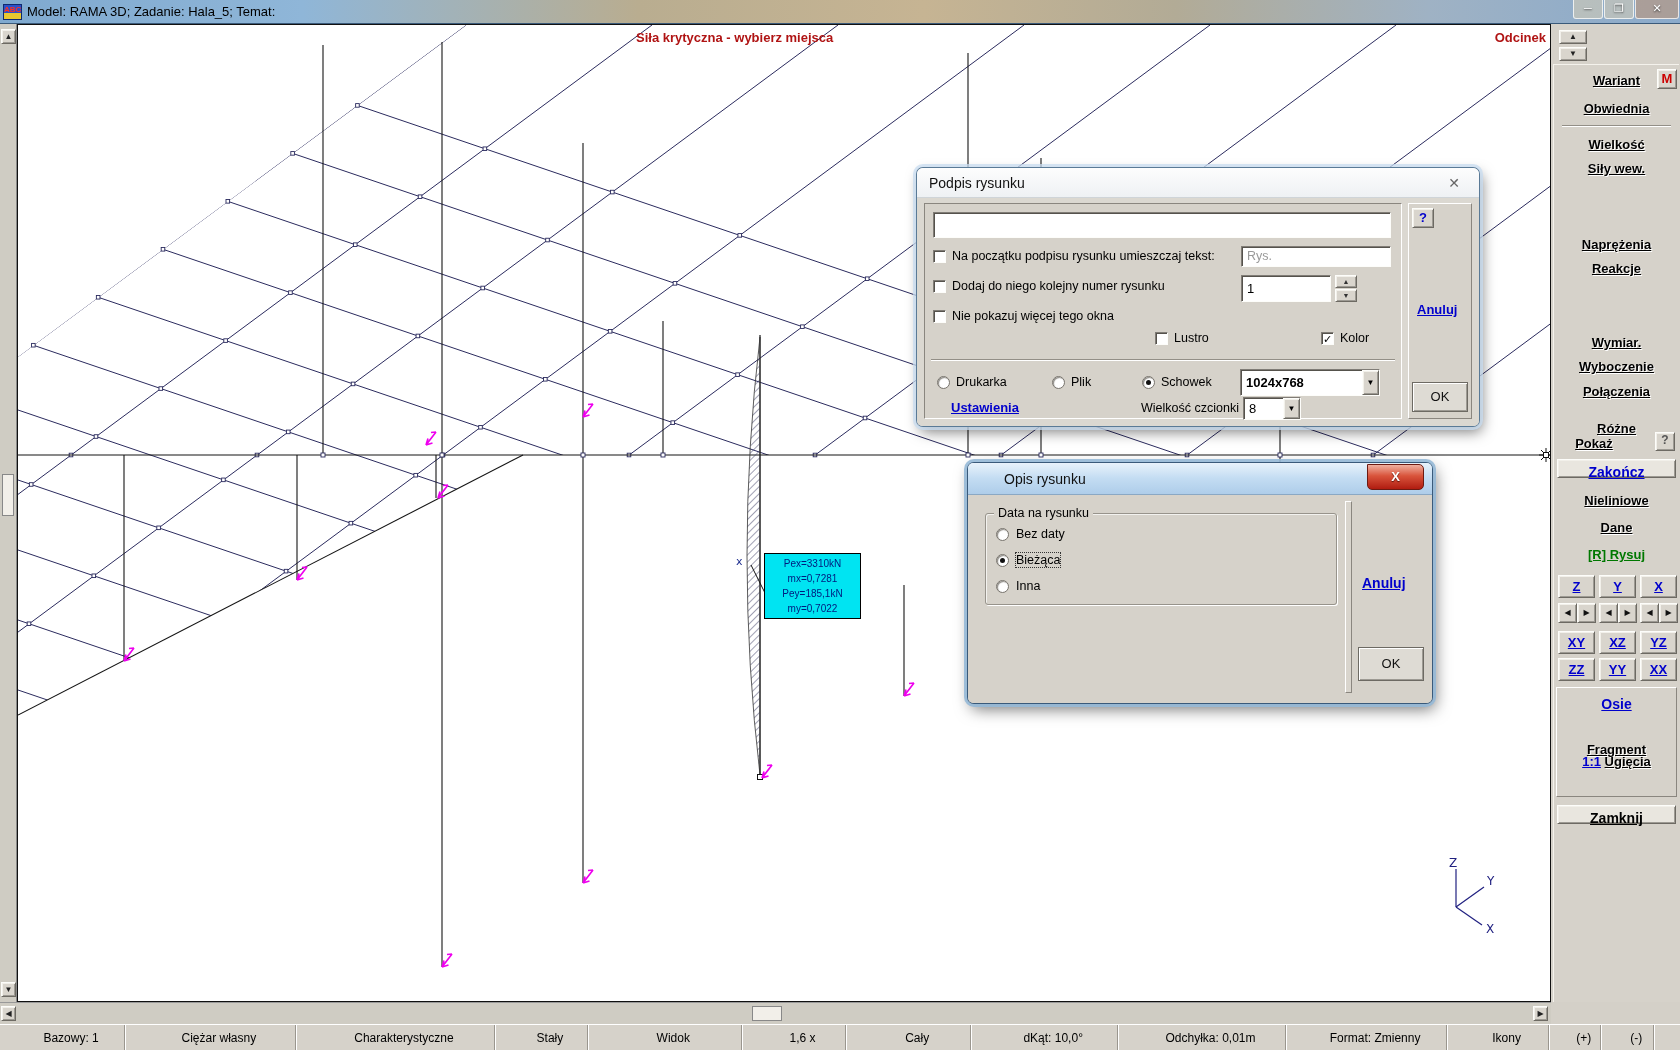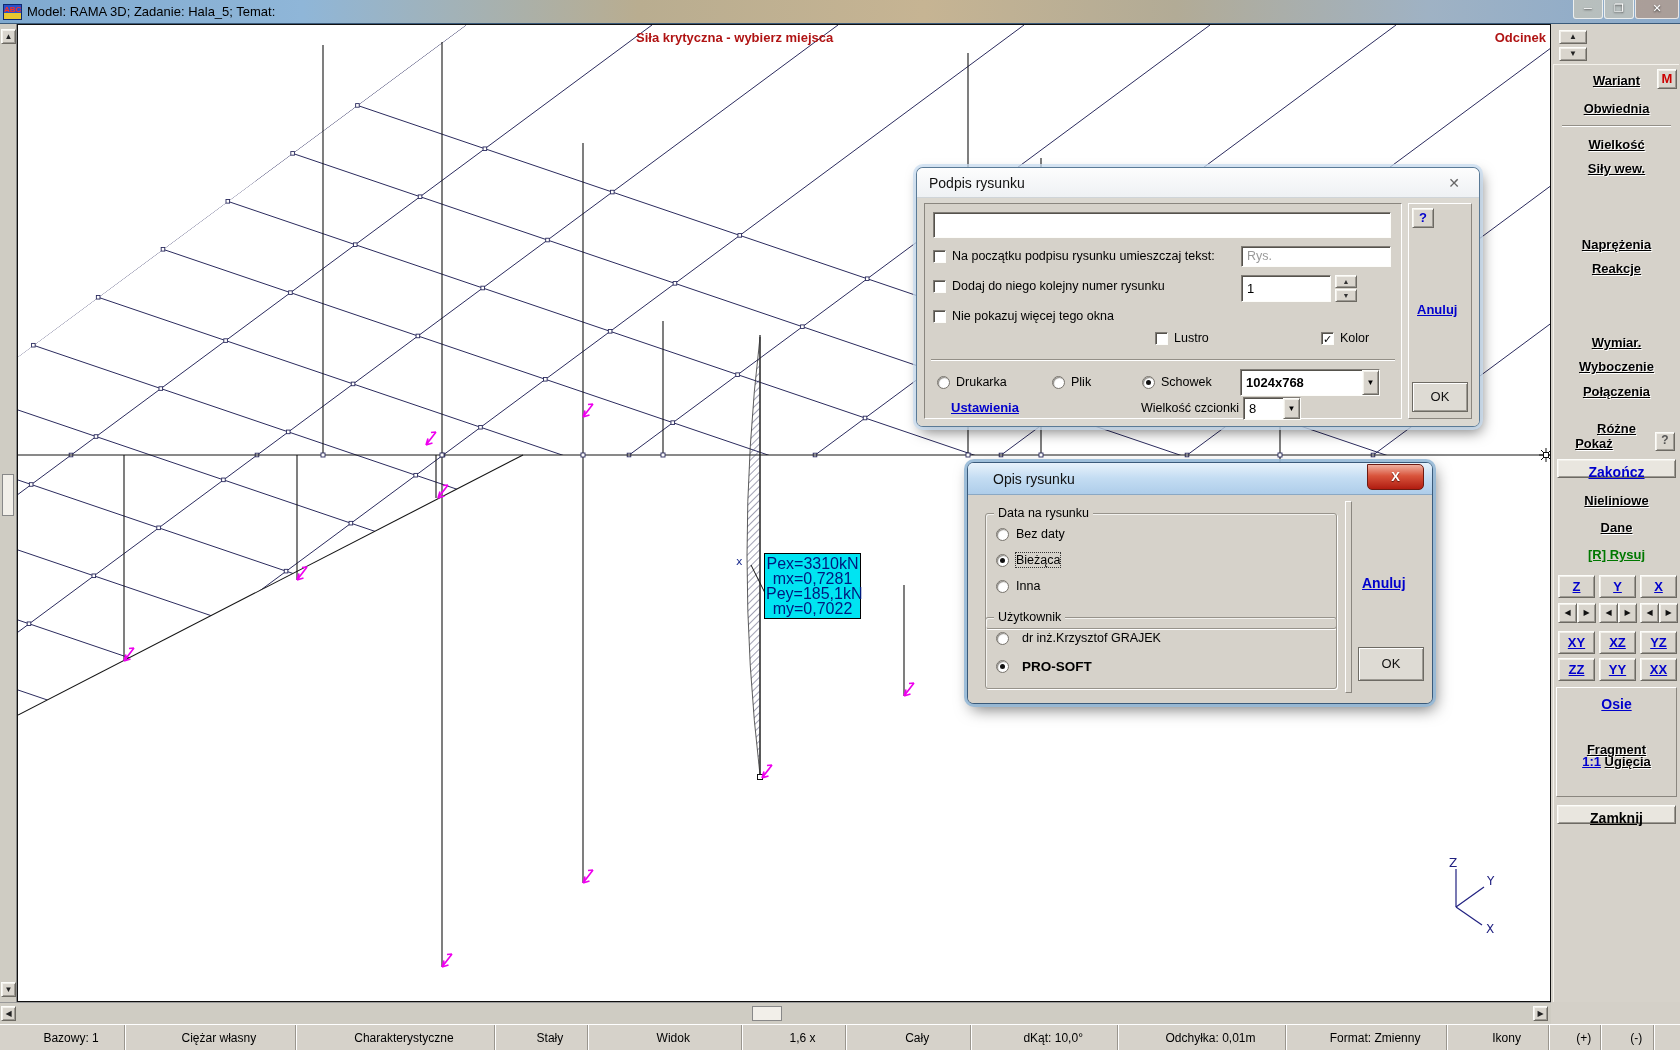--- a/index.html
+++ b/index.html
@@ -29,21 +29,21 @@
   .btn3d{background:#d9d5cd;border:1px solid;border-color:#fdfdfa #6d6a63 #6d6a63 #fdfdfa;
     box-shadow:inset 1px 1px 0 #f2f0ea,inset -1px -1px 0 #9d9a93;}
   .sunken{background:#fff;border:1px solid;border-color:#807c76 #fdfdfa #fdfdfa #807c76;
     box-shadow:inset 1px 1px 0 #55524c;}
   .arrowglyph{font-size:8px;color:#222;line-height:1;}
   .scrl-btn{position:absolute;width:15px;height:15px;display:flex;align-items:center;justify-content:center;}
   .thumb{position:absolute;background:#f2efe9;border:1px solid #888;}
   
   .red-note{position:absolute;color:#b01414;font-weight:bold;font-size:13px;white-space:nowrap;}
   .tooltip{position:absolute;left:746px;top:528px;width:97px;background:#00e4f2;border:1px solid #000;
-    color:#001a7e;font-size:16px;line-height:15px;text-align:center;padding:2px 1px;}
+    color:#001a7e;font-size:10px;line-height:15px;text-align:center;padding:2px 1px;}
   
   .side-inner{position:absolute;left:2px;top:40px;right:1px;bottom:0;background:#d6d2ca;border-left:1px solid #f4f2ec;border-top:1px solid #f4f2ec;}
   .s-item{position:absolute;width:100%;text-align:center;font-size:13px;font-weight:bold;}
   .s-dis{color:#000000;text-shadow:1px 1px 0 #fff;text-decoration:underline;}
   .s-blue{color:#0000cc;text-decoration:underline;}
   .s-green{color:#007800;text-decoration:underline;}
   .s-div{position:absolute;left:8px;right:8px;height:2px;border-top:1px solid #938f87;border-bottom:1px solid #fff;}
   .s-btnw{position:absolute;left:3px;right:3px;height:19px;text-align:center;font-size:14px;font-weight:bold;line-height:24px;}
   .axbtn{position:absolute;width:37px;height:23px;text-align:center;font-size:13px;font-weight:bold;line-height:21px;color:#0000cc;}
   .axbtn span{text-decoration:underline;}
@@ -66,21 +66,21 @@
   .radio.sel::after{content:"";position:absolute;left:3px;top:3px;width:5px;height:5px;border-radius:50%;background:#111;}
   .lbl{position:absolute;font-size:12.5px;color:#000;white-space:nowrap;}
   .combo{position:absolute;background:#fff;border:1px solid;border-color:#807c76 #fdfdfa #fdfdfa #807c76;
     box-shadow:inset 1px 1px 0 #55524c;display:flex;align-items:center;}
   .combo .val{flex:1;padding-left:5px;font-size:13px;font-weight:bold;}
   .combo .drop{width:17px;align-self:stretch;display:flex;align-items:center;justify-content:center;font-size:8px;}
   .blue-link{color:#0000cc;font-weight:bold;text-decoration:underline;font-size:13px;}
   .dlg-opis{left:968px;top:463px;width:464px;height:240px;background:#d6d2ca;z-index:40;border-radius:6px;
     box-shadow:0 0 0 1px #3a5a7a,0 0 0 4px rgba(150,185,215,.9),3px 6px 16px rgba(0,0,0,.55);}
   .dlg-opis .tbar{height:32px;border-radius:5px 5px 0 0;background:linear-gradient(180deg,#e8f2fb,#c3dcf2 50%,#aecdea);
-    display:flex;align-items:center;font-size:14px;color:#111;padding-left:25px;border-bottom:1px solid #8aa8c4;}
+    display:flex;align-items:center;font-size:14px;color:#111;padding-left:36px;border-bottom:1px solid #8aa8c4;}
   .opis-close{position:absolute;right:8px;top:1px;width:57px;height:26px;border-radius:0 5px 5px 5px;
     background:linear-gradient(180deg,#f0b0a0,#d9543c 45%,#b01c10);border:1px solid #6d1a12;
     color:#fff;font-weight:bold;font-size:13px;text-align:center;line-height:24px;text-shadow:0 1px 1px #58120a;}
   .groupbox{position:absolute;border:1px solid #97938b;border-radius:3px;box-shadow:1px 1px 0 #fff, inset 1px 1px 0 rgba(255,255,255,.7);}
   .groupbox .cap{position:absolute;left:8px;top:-8px;background:#d6d2ca;padding:0 4px;font-size:12.5px;}
   .focus-dotted{outline:1px dotted #333;}
   .ok-btn{background:#dedbd4;border:1px solid #6d6a63;box-shadow:inset 1px 1px 0 #fff,inset -1px -1px 0 #9d9a93;
     font-size:13px;text-align:center;color:#111;}
 </style>
 </head>
@@ -382,33 +382,26 @@
     </div>
   </div>
 </div>
 
 <div class="dlg-opis dlg">
   <div class="tbar">
     <span>Opis rysunku</span>
   </div>
   <div class="opis-close">X</div>
   <div style="position:absolute;left:0;top:32px;right:0;bottom:0;background:#d6d2ca;border-radius:0 0 5px 5px;">
-    <div class="groupbox" style="left:17px;top:18px;width:352px;height:116px;">
+    <div class="groupbox" style="left:17px;top:18px;width:352px;height:92px;">
       <span class="cap">Data na rysunku</span>
       <div class="radio" style="left:10px;top:14px;"></div>
       <div class="lbl" style="left:30px;top:13px;">Bez daty</div>
       <div class="radio sel" style="left:10px;top:40px;"></div>
       <div class="lbl focus-dotted" style="left:30px;top:39px;">Bieżąca</div>
       <div class="radio" style="left:10px;top:66px;"></div>
       <div class="lbl" style="left:30px;top:65px;">Inna</div>
     </div>
-    <div class="groupbox" style="left:17px;top:122px;width:352px;height:72px;">
-      <span class="cap">Użytkownik</span>
-      <div class="radio" style="left:10px;top:14px;"></div>
-      <div class="lbl" style="left:36px;top:13px;">dr inż.Krzysztof GRAJEK</div>
-      <div class="radio sel" style="left:10px;top:42px;"></div>
-      <div class="lbl" style="left:36px;top:41px;font-weight:bold;font-size:13.5px;">PRO-SOFT</div>
-    </div>
     <div style="position:absolute;left:377px;top:6px;width:7px;bottom:10px;background:#d9d5cd;border:1px solid;border-color:#fff #8a867f #8a867f #fff;"></div>
     <a class="blue-link" style="position:absolute;left:394px;top:80px;font-size:14px;">Anuluj</a>
     <div class="ok-btn" style="position:absolute;left:390px;top:152px;width:66px;height:34px;line-height:32px;">OK</div>
   </div>
 </div>
 
 </body></html>

